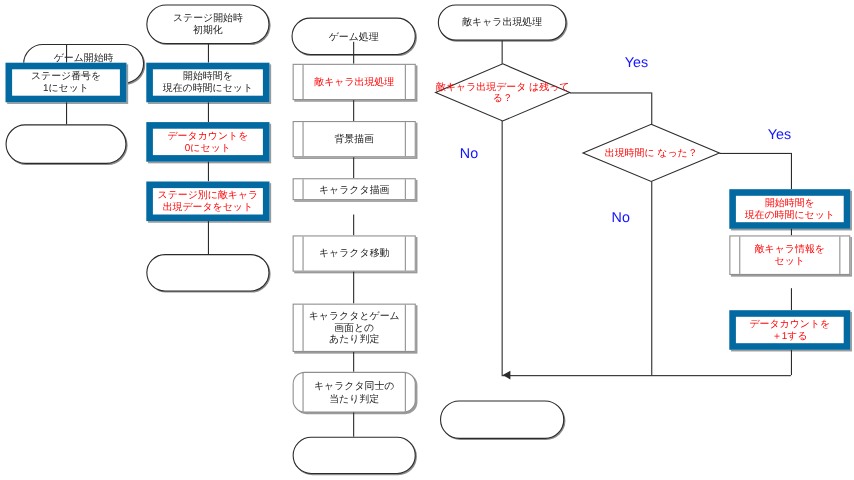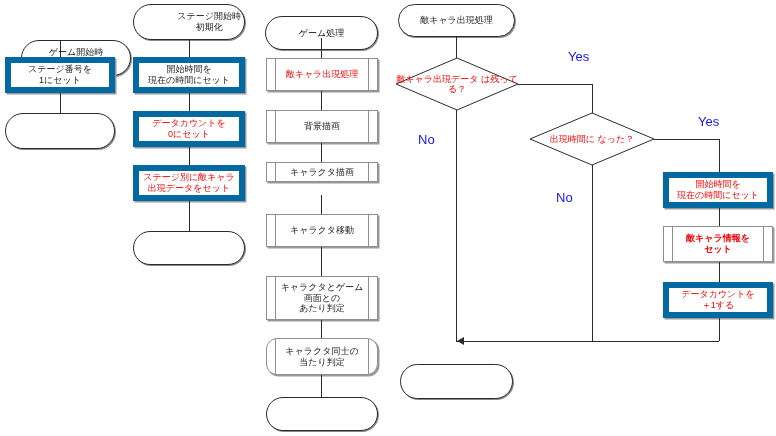--- a/index.html
+++ b/index.html
@@ -63,21 +63,21 @@
       <span class="txt">ステージ番号を</span>
       <span class="txt">1にセット</span>
     </span>
   </div>
   <div class="vline" style="left:60px;top:93px;height:20px;"></div>
 
   <div class="node terminal" style="left:5px;top:113px;width:110px;height:36px;">
     <span class="jp"></span>
   </div>
 
-  <div class="node terminal" style="left:133px;top:4px;width:112px;height:36px;justify-content:flex-end;">
+  <div class="node terminal" style="left:133px;top:4px;width:112px;height:36px;">
     <span class="jp">
       <span class="txt">ステージ開始時</span>
       <span class="txt">初期化</span>
     </span>
   </div>
   <div class="vline" style="left:189px;top:40px;height:17px;"></div>
 
   <div class="node process" style="left:133px;top:57px;width:112px;height:36px;">
     <span class="jp">
       <span class="txt">開始時間を</span>
@@ -196,21 +196,21 @@
   <div class="label" style="left:556px;top:190px;">No</div>
 
   <div class="node process" style="left:663px;top:172px;width:110px;height:36px;">
     <span class="jp red">
       <span class="txt">開始時間を</span>
       <span class="txt">現在の時間にセット</span>
     </span>
   </div>
   <div class="vline" style="left:719px;top:208px;height:18px;"></div>
 
-  <div class="node subproc" style="left:663px;top:226px;width:110px;height:36px;font-weight:bold;">
+  <div class="node subproc" style="left:663px;top:214px;width:110px;height:36px;">
     <span class="jp red">
       <span class="txt">敵キャラ情報を</span>
       <span class="txt">セット</span>
     </span>
   </div>
   <div class="vline" style="left:719px;top:262px;height:20px;"></div>
 
   <div class="node process" style="left:663px;top:282px;width:110px;height:36px;">
     <span class="jp red">
       <span class="txt">データカウントを</span>

